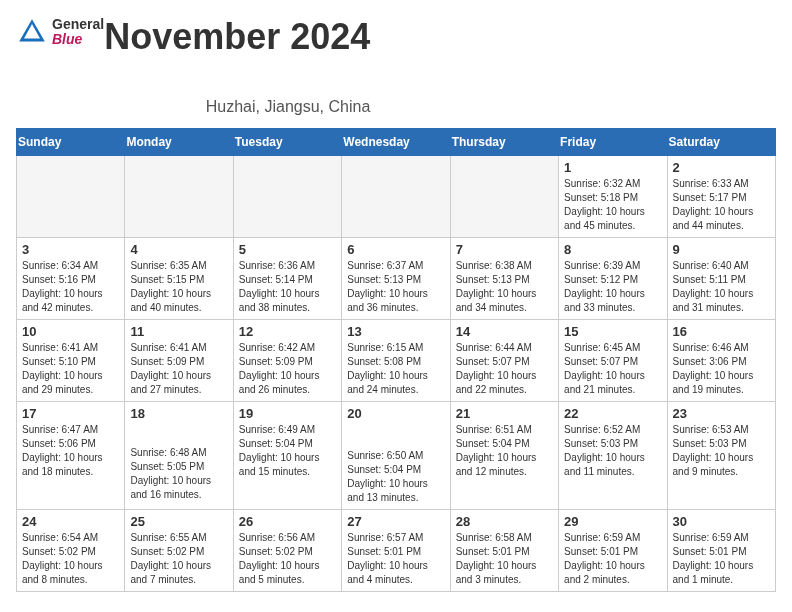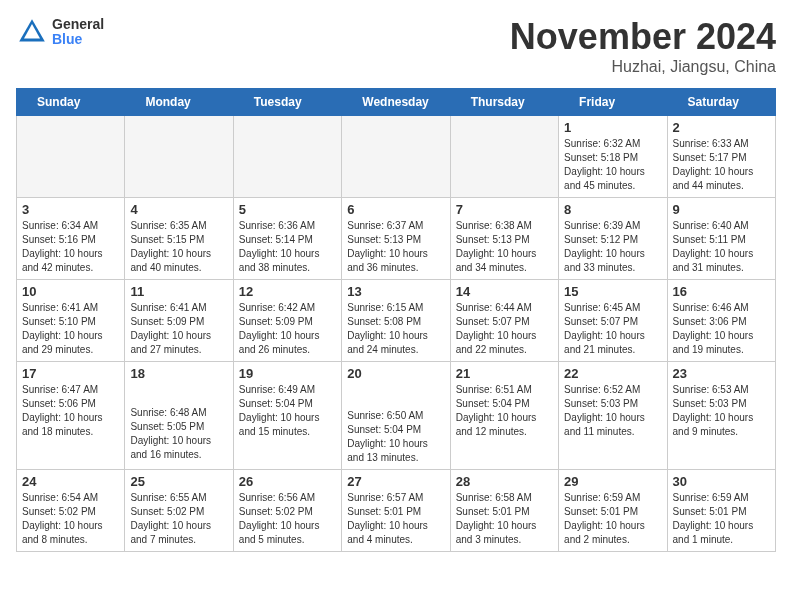--- a/index.html
+++ b/index.html
@@ -5,21 +5,21 @@
     * { box-sizing: border-box; margin: 0; padding: 0; }
     body {
       font-family: Arial, sans-serif;
       background: #fff;
       width: 792px;
       min-height: 612px;
       padding: 16px;
     }
     .header-area {
       display: flex;
-      justify-content: space-between;
+      justify-content: flex-start;
       align-items: flex-start;
       margin-bottom: 12px;
     }
     .logo {
       display: flex;
       align-items: center;
       gap: 4px;
     }
     .logo-text {
       display: flex;
@@ -27,47 +27,49 @@
       line-height: 1.1;
     }
     .logo-general {
       font-size: 14px;
       font-weight: bold;
       color: #333;
     }
     .logo-blue {
       font-size: 14px;
       font-weight: bold;
-      color: #3b82f6;
+      color: #be185d;
+      font-style: italic;
     }
     .logo-icon {
       width: 32px;
       height: 32px;
     }
     .title-area {
       text-align: right;
     }
     .month-title {
       font-size: 36px;
       font-weight: bold;
       color: #333;
     }
     .location {
       font-size: 16px;
       color: #555;
+      margin-top: 40px;
     }
     table {
       width: 100%;
       border-collapse: collapse;
       table-layout: fixed;
     }
     th {
       background-color: #2a6db5;
       color: white;
-      padding: 6px 20px;
+      padding: 6px 1px;
       font-size: 12px;
       font-weight: bold;
       text-align: left;
       border: 1px solid #2a6db5;
     }
     td {
       border: 1px solid #ccc;
       vertical-align: top;
       padding: 4px 5px;
       font-size: 10.5px;

